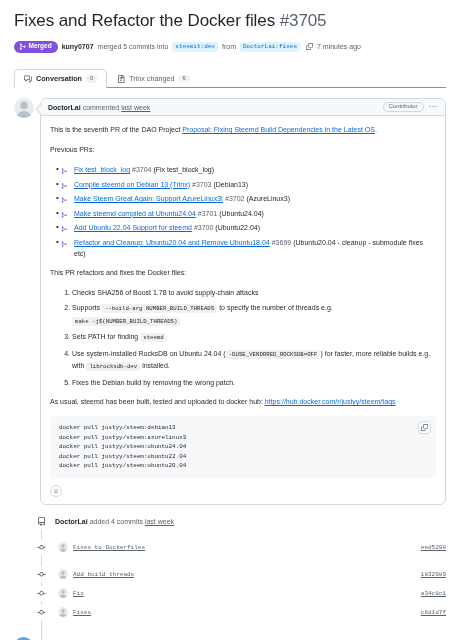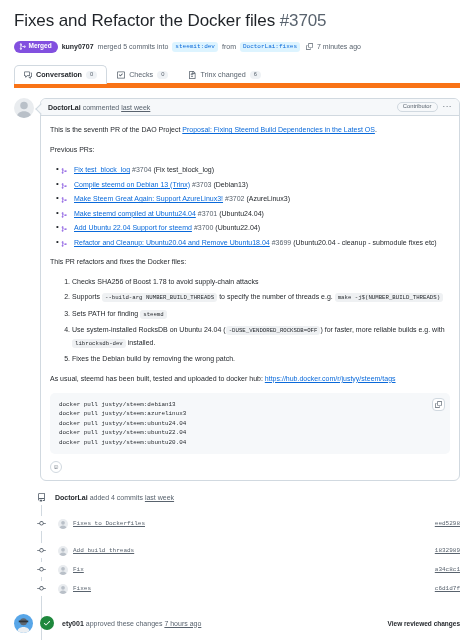--- a/index.html
+++ b/index.html
@@ -5,21 +5,21 @@
   * { box-sizing: border-box; margin: 0; padding: 0; }
   body {
     width: 474px;
     height: 640px;
     background: #ffffff;
     font-family: "Liberation Sans", sans-serif;
     font-size: 7px;
     color: #1f2328;
     overflow: hidden;
   }
-  .page { padding: 10px 14px 0 14px; position: relative; height: 640px; }
+  .page { padding: 10px 28px 0 14px; position: relative; height: 640px; }
 
   
   .pr-title {
     font-size: 17px;
     font-weight: 400;
     line-height: 22px;
     letter-spacing: -0.1px;
     margin-bottom: 7px;
   }
   .pr-number { color: #59636e; font-weight: 300; }
@@ -37,21 +37,21 @@
   .branch-tag {
     background: #ddf4ff; color: #0969da; border-radius: 3px;
     font-family: "Liberation Mono", monospace; font-size: 6px;
     padding: 1.5px 3px; white-space: nowrap;
   }
   .copy-mini { display:inline-flex; align-items:center; margin-left:2px; color:#59636e; }
 
   
   .tabs {
     display: flex; align-items: flex-end; gap: 0;
-    margin-top: 10px; border-bottom: 5px solid #f97316; height: 24px;
+    margin-top: 10px; border-bottom: 1px solid #f97316; height: 24px;
   }
   .tab {
     display: flex; align-items: center; gap: 4px;
     padding: 5px 9px; font-size: 7.2px; color: #59636e;
     border: 1px solid transparent; border-bottom: none;
     border-radius: 5px 5px 0 0; position: relative; top: 1px; line-height: 1;
   }
   .tab.active {
     background: #fff; border-color: #d1d9e0; color: #1f2328; font-weight: 600;
   }
@@ -199,27 +199,20 @@
     <div class="tab active">
       <svg width="8" height="8" viewBox="0 0 16 16" fill="#59636e">
           <path d="M1.75 1h8.5c.966 0 1.75.784 1.75 1.75v5.5A1.75 1.75 0 0 1 10.25 10H7.061l-2.574 2.573A1.458 1.458 0 0 1 2 11.543V10h-.25A1.75 1.75 0 0 1 0 8.25v-5.5C0 1.784.784 1 1.75 1ZM1.5 2.75v5.5c0 .138.112.25.25.25h1a.75.75 0 0 1 .75.75v2.19l2.72-2.72a.749.749 0 0 1 .53-.22h3.5a.25.25 0 0 0 .25-.25v-5.5a.25.25 0 0 0-.25-.25h-8.5a.25.25 0 0 0-.25.25Z"></path>
           <path d="M14.5 4.75a.25.25 0 0 0-.25-.25h-.5a.75.75 0 0 1 0-1.5h.5c.966 0 1.75.784 1.75 1.75v5.5A1.75 1.75 0 0 1 14.25 12H14v1.543a1.458 1.458 0 0 1-2.487 1.03L9.22 12.28a.749.749 0 0 1 .53-1.28c.199 0 .389.079.53.22l2.22 2.22v-2.19a.75.75 0 0 1 .75-.75h1a.25.25 0 0 0 .25-.25Z"></path>
         </svg>
       <span>Conversation</span>
       <span class="cnt">0</span>
     </div>
     <div class="tab">
       <svg width="8" height="8" viewBox="0 0 16 16" fill="#59636e">
-          <path d="M1.75 1h12.5c.966 0 1.75.784 1.75 1.75v10.5A1.75 1.75 0 0 1 14.25 15H1.75A1.75 1.75 0 0 1 0 13.25V2.75C0 1.784.784 1 1.75 1ZM1.5 2.75v10.5c0 .138.112.25.25.25h12.5a.25.25 0 0 0 .25-.25V2.75a.25.25 0 0 0-.25-.25H1.75a.25.25 0 0 0-.25.25Zm9.78 3.53-4 4a.75.75 0 0 1-1.06 0l-2-2a.75.75 0 1 1 1.06-1.06l1.47 1.47 3.47-3.47a.75.75 0 1 1 1.06 1.06Z"></path>
-        </svg>
-      <span>Checks</span>
-      <span class="cnt">0</span>
-    </div>
-    <div class="tab">
-      <svg width="8" height="8" viewBox="0 0 16 16" fill="#59636e">
           <path d="M2 1.75C2 .784 2.784 0 3.75 0h6.586c.464 0 .909.184 1.237.513l2.914 2.914c.329.328.513.773.513 1.237v9.586A1.75 1.75 0 0 1 13.25 16h-9.5A1.75 1.75 0 0 1 2 14.25Zm1.75-.25a.25.25 0 0 0-.25.25v12.5c0 .138.112.25.25.25h9.5a.25.25 0 0 0 .25-.25V6h-2.75A1.75 1.75 0 0 1 9 4.25V1.5Zm6.75.062V4.25c0 .138.112.25.25.25h2.688l-.011-.013-2.914-2.914ZM8 3.25a.75.75 0 0 1 .75.75v1.5h1.5a.75.75 0 0 1 0 1.5h-1.5v1.5a.75.75 0 0 1-1.5 0v-1.5h-1.5a.75.75 0 0 1 0-1.5h1.5V4A.75.75 0 0 1 8 3.25Zm-2.25 8a.75.75 0 0 1 .75-.75h3a.75.75 0 0 1 0 1.5h-3a.75.75 0 0 1-.75-.75Z"></path>
         </svg>
       <span>Trinx changed</span>
       <span class="cnt">6</span>
     </div>
   </div>
 
   <div class="comment-row">
     <div class="avatar">
       <svg viewBox="0 0 32 32" width="20" height="20">

